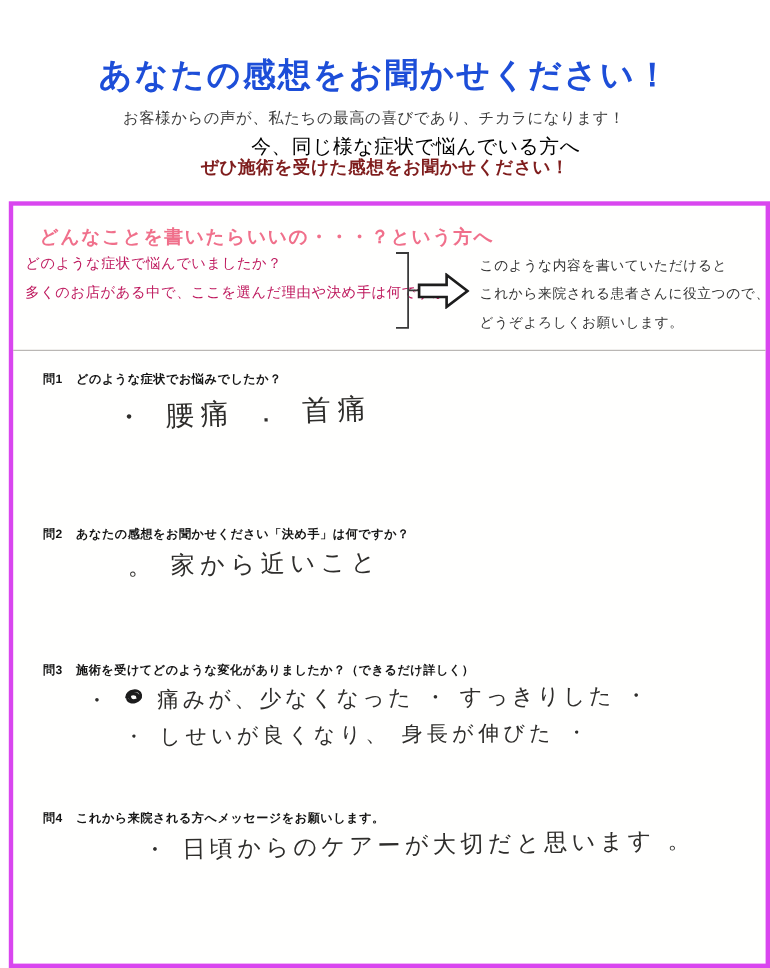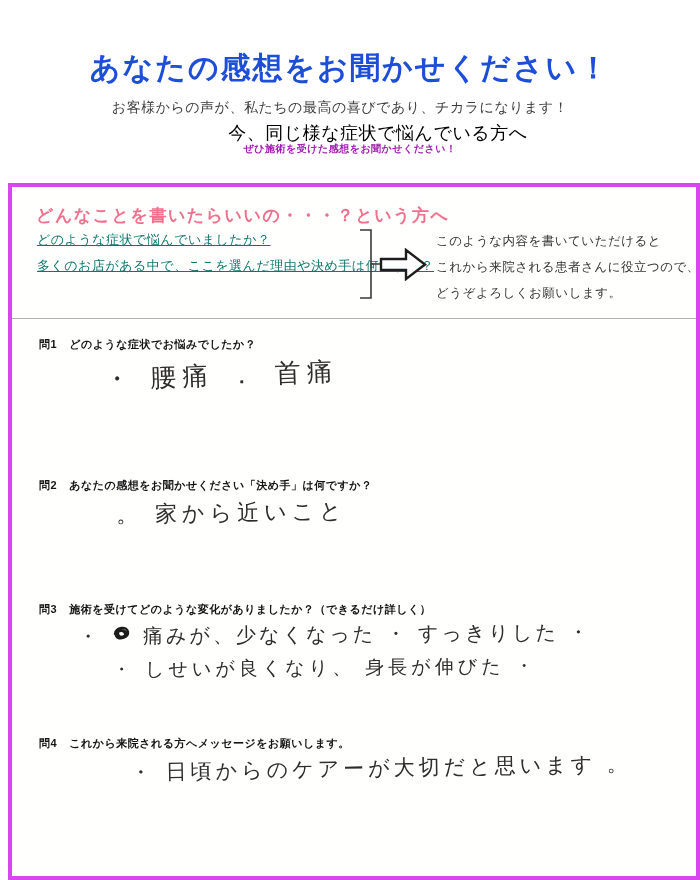--- a/index.html
+++ b/index.html
@@ -13,37 +13,37 @@
   
   .header{position:absolute;left:0;top:0;width:700px;text-align:center;}
   .title{
     position:absolute;left:0;top:48px;width:700px;
     font-size:30px;font-weight:bold;color:#1d4ed8;
     letter-spacing:2px;
     font-family:"Liberation Serif", serif;
   }
   .sub1{position:absolute;left:0;top:99px;width:680px;font-size:14px;color:#3d3d3d;letter-spacing:.5px;}
   .sub2{position:absolute;left:0;top:121px;width:700px;font-size:18px;color:#000000;letter-spacing:.5px;margin-left:28px;}
-  .sub3{position:absolute;left:0;top:142px;width:700px;font-size:10px;font-weight:bold;color:#a21caf;letter-spacing:.5px;}
+  .sub3{position:absolute;left:0;top:142px;width:700px;font-size:16px;font-weight:bold;color:#7f1d1d;letter-spacing:.5px;}
 
   
   .form-box{
     position:absolute;left:8px;top:183px;width:684px;height:689px;
     border:4px solid #d946ef;background:#fffffe;
   }
   .divider{position:absolute;left:0;top:131px;width:100%;height:1px;background:#b3b0ac;}
 
   
   .hint-heading{
     position:absolute;left:24px;top:17px;
     font-size:17px;font-weight:bold;color:#f0708b;
     letter-spacing:1.5px;
     font-family:"Liberation Sans", sans-serif;
   }
-  .prompt{position:absolute;left:25px;font-size:13px;color:#0f766e;letter-spacing:.5px;white-space:nowrap;text-decoration:underline;}
+  .prompt{position:absolute;left:11px;font-size:13px;color:#be185d;letter-spacing:.5px;white-space:nowrap;}
   .p0{top:44px;} .p1{top:70px;} .p2{top:96px;}
   .bracket{position:absolute;left:344px;top:42px;}
   .big-arrow{position:absolute;left:367px;top:61px;}
   .note{position:absolute;left:424px;font-size:12.5px;color:#333;letter-spacing:.5px;white-space:nowrap;}
   .n0{top:46px;} .n1{top:72px;} .n2{top:98px;}
 
   
   .q-head{
     position:absolute;left:27px;display:flex;gap:12px;
     font-family:"Liberation Sans", sans-serif;

